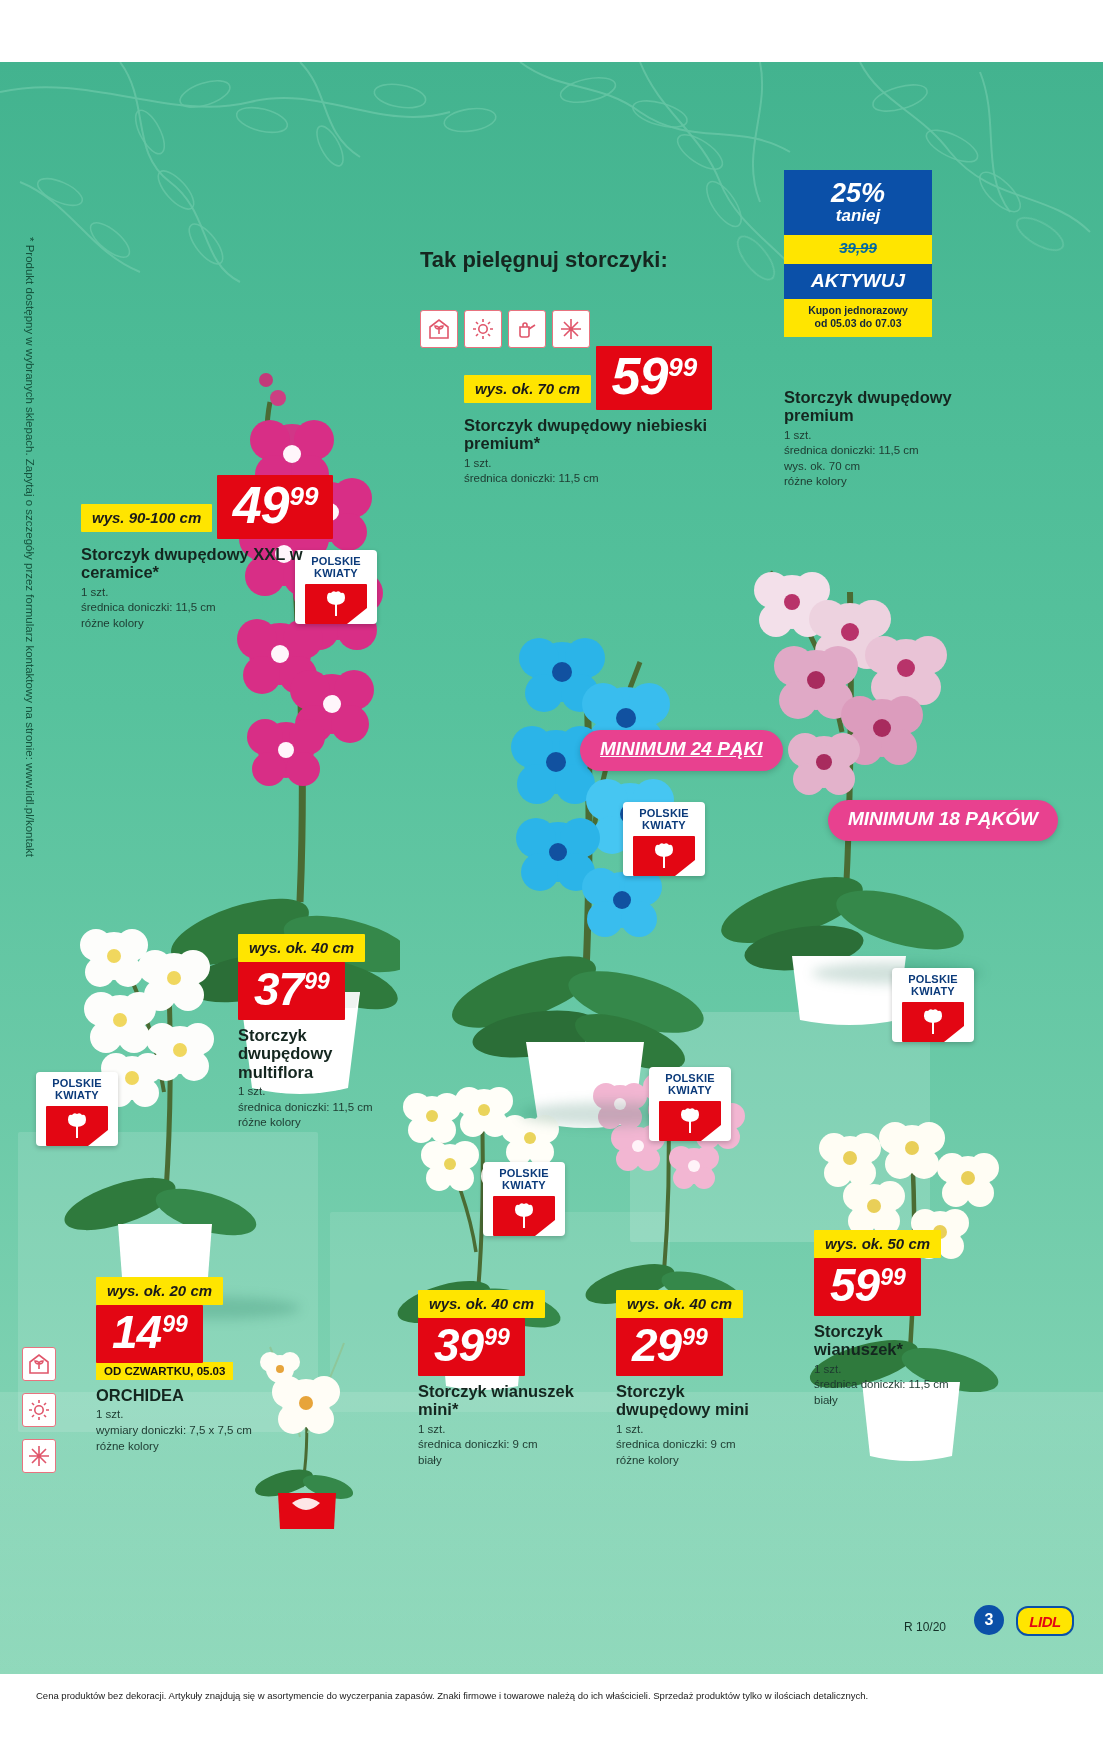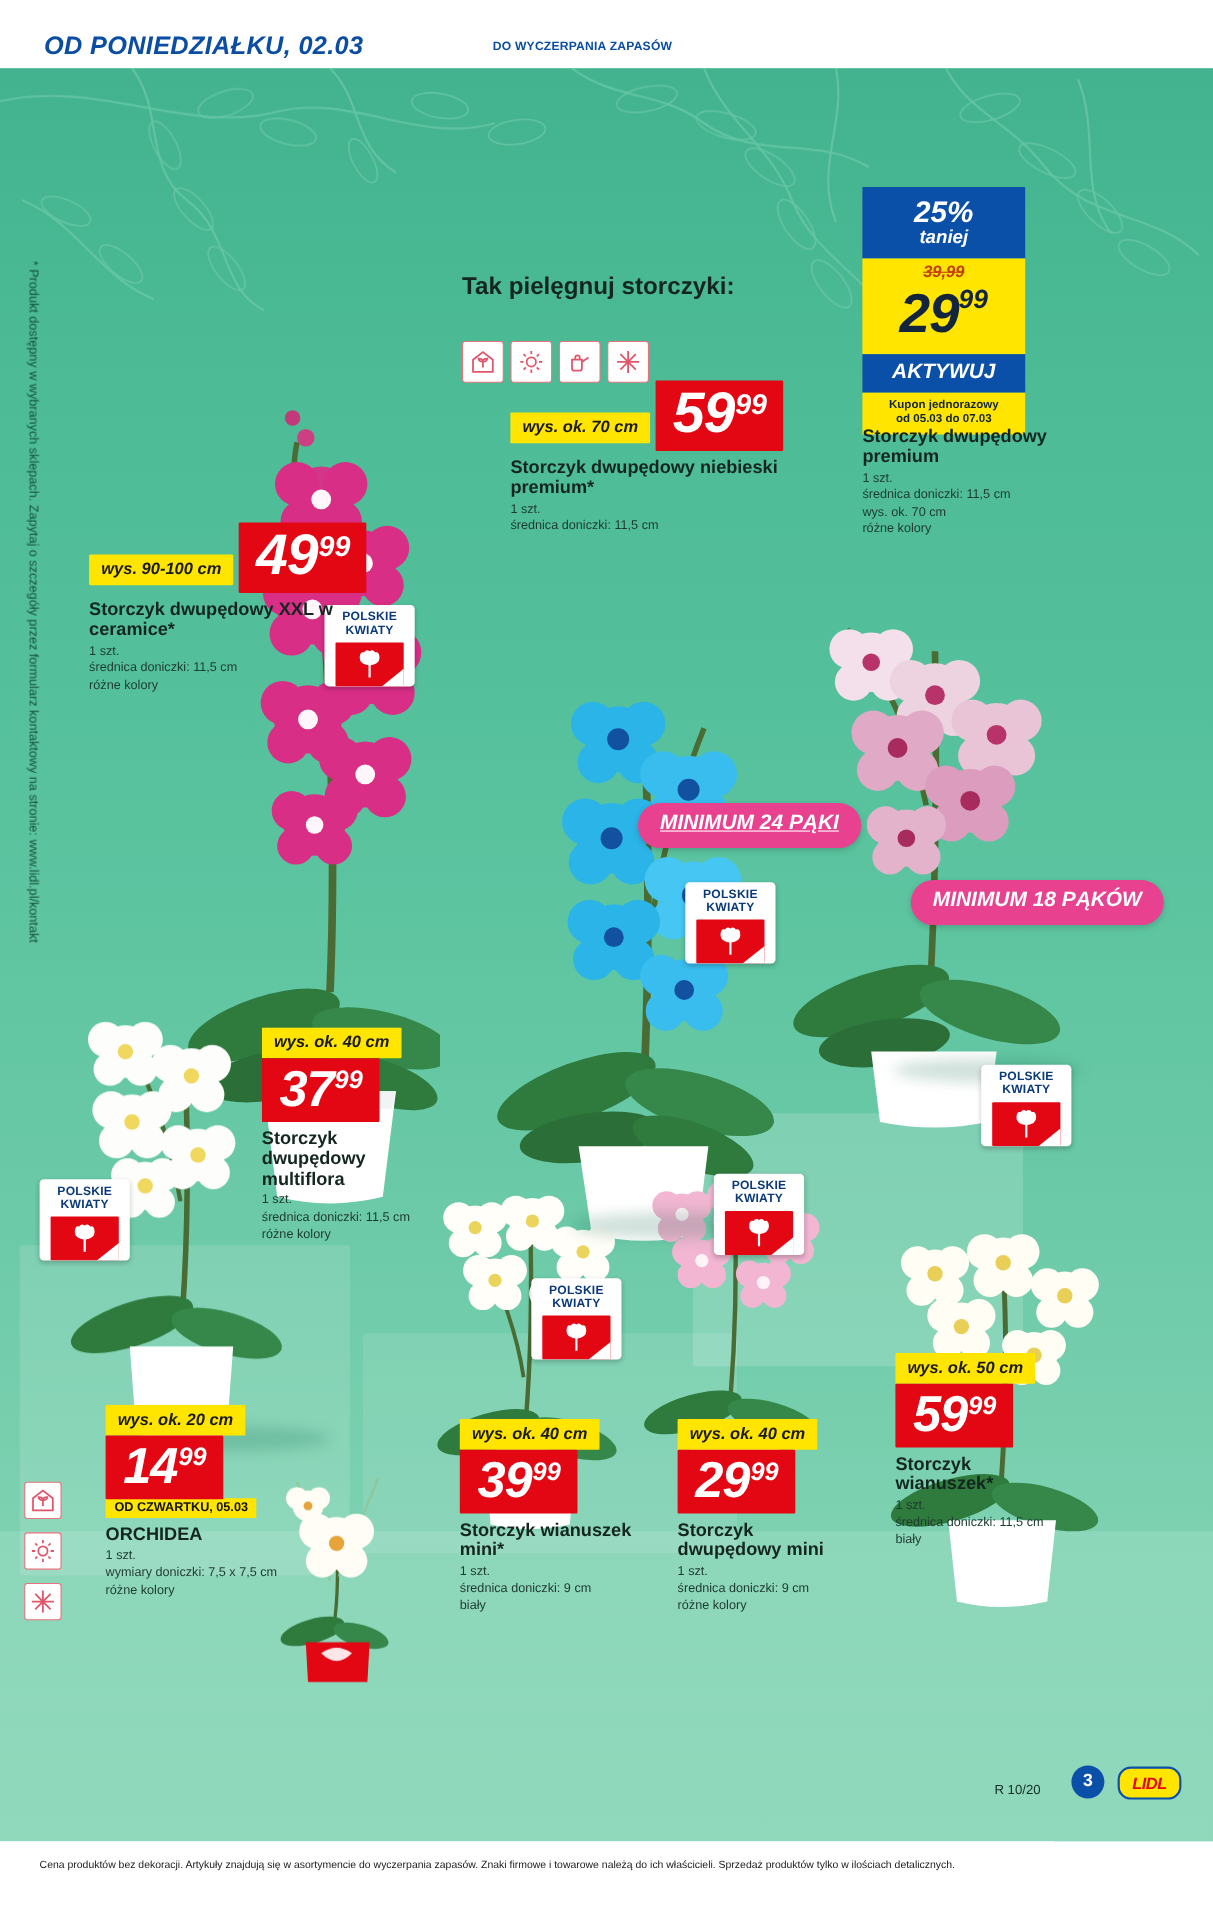--- a/index.html
+++ b/index.html
@@ -123,21 +123,21 @@
     position:absolute; left:784px; top:108px; width:148px;
   }
   .coupon .blue {
     background:#0b50a8; color:#fff; text-align:center;
     padding:10px 0 9px 0;
   }
   .coupon .blue .pct { font-size:27px; font-weight:bold; font-style:italic; line-height:1; }
   .coupon .blue .tan { font-size:17px; font-weight:bold; font-style:italic; line-height:1.1; }
   .coupon .yellow { background:#ffe500; text-align:center; padding:4px 0 8px 0; }
   .coupon .old {
-    font-size:15px; font-weight:bold; color:#c2410c; text-decoration:line-through;
+    font-size:15px; font-weight:bold; color:#0369a1; text-decoration:line-through;
     font-style:italic;
   }
   .coupon .new { color:#12253c; }
   .coupon .new .int { font-size:50px; font-weight:bold; font-style:italic; letter-spacing:-1px; }
   .coupon .new .dec { font-size:24px; font-weight:bold; font-style:italic; vertical-align:top; position:relative; top:3px; }
   .coupon .act {
     background:#0b50a8; color:#fff; text-align:center;
     font-size:19px; font-weight:bold; font-style:italic; padding:6px 0 7px;
   }
   .coupon .valid {
@@ -208,24 +208,20 @@
   }
 
   
   .plant { position:absolute; }
 </style>
 </head>
 <body>
 
 <div class="page">
 
-  <div class="header">
-    <div class="header-title">OD PONIEDZIAŁKU, 02.03</div>
-    <div class="header-sub">DO WYCZERPANIA ZAPASÓW</div>
-  </div>
 
   <div class="stage">
 
     <svg class="leaf-art" viewBox="0 0 1103 330" preserveAspectRatio="none">
       <g stroke="#7fd3b4" stroke-width="2" fill="none" opacity="0.9">
         <path d="M0,30 C90,10 170,60 250,40 C320,22 380,70 450,50"></path>
         <path d="M120,0 C150,40 130,90 170,120 C210,150 200,200 240,220"></path>
         <path d="M300,0 C330,30 320,70 360,95"></path>
         <path d="M520,0 C560,30 600,20 640,50 C690,85 740,60 790,90"></path>
         <path d="M640,0 C660,50 700,70 720,120 C740,170 790,190 820,240"></path>
@@ -750,23 +746,20 @@
       </div>
     </div>
 
     <div class="coupon">
       <div class="blue">
         <div class="pct">25%</div>
         <div class="tan">taniej</div>
       </div>
       <div class="yellow">
         <div class="old">39,99</div>
-        <div class="new">
-          <span class="int">29</span><span class="dec">99</span>
-        </div>
       </div>
       <div class="act">AKTYWUJ</div>
       <div class="valid" style="white-space:pre-line;">Kupon jednorazowy
 od 05.03 do 07.03</div>
     </div>
     <div style="position:absolute; left:784px; top:320px; width:210px;">
       <div class="desc">
         <div class="name">Storczyk dwupędowy premium</div>
         <div class="lines" style="white-space:pre-line;">1 szt.
 średnica doniczki: 11,5 cm

